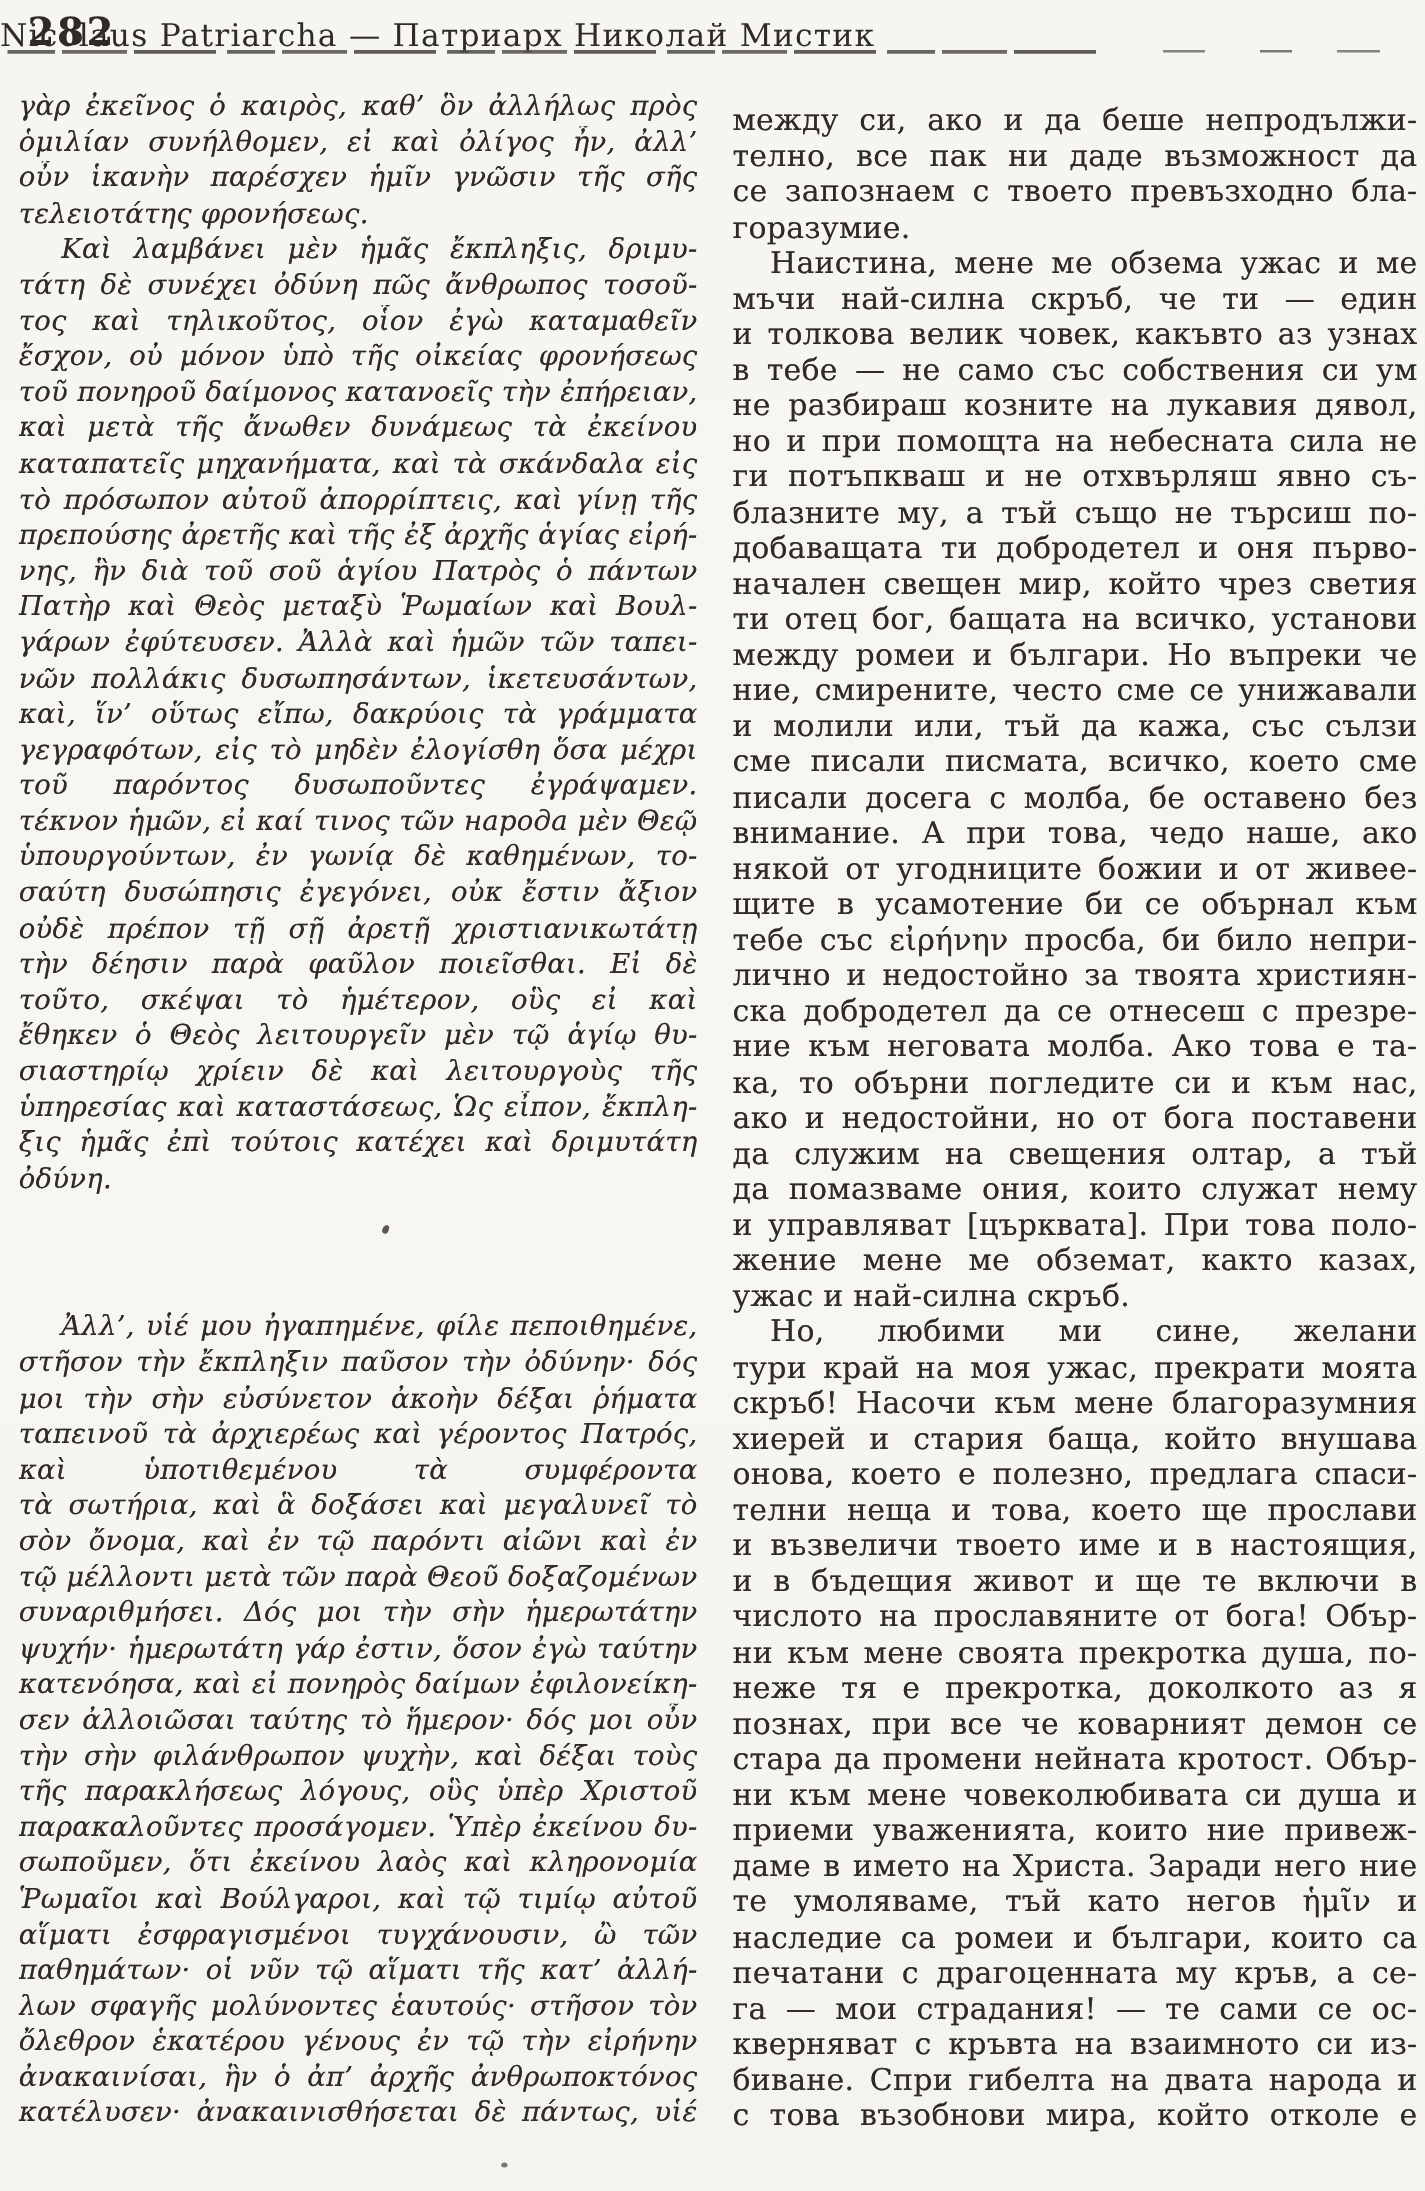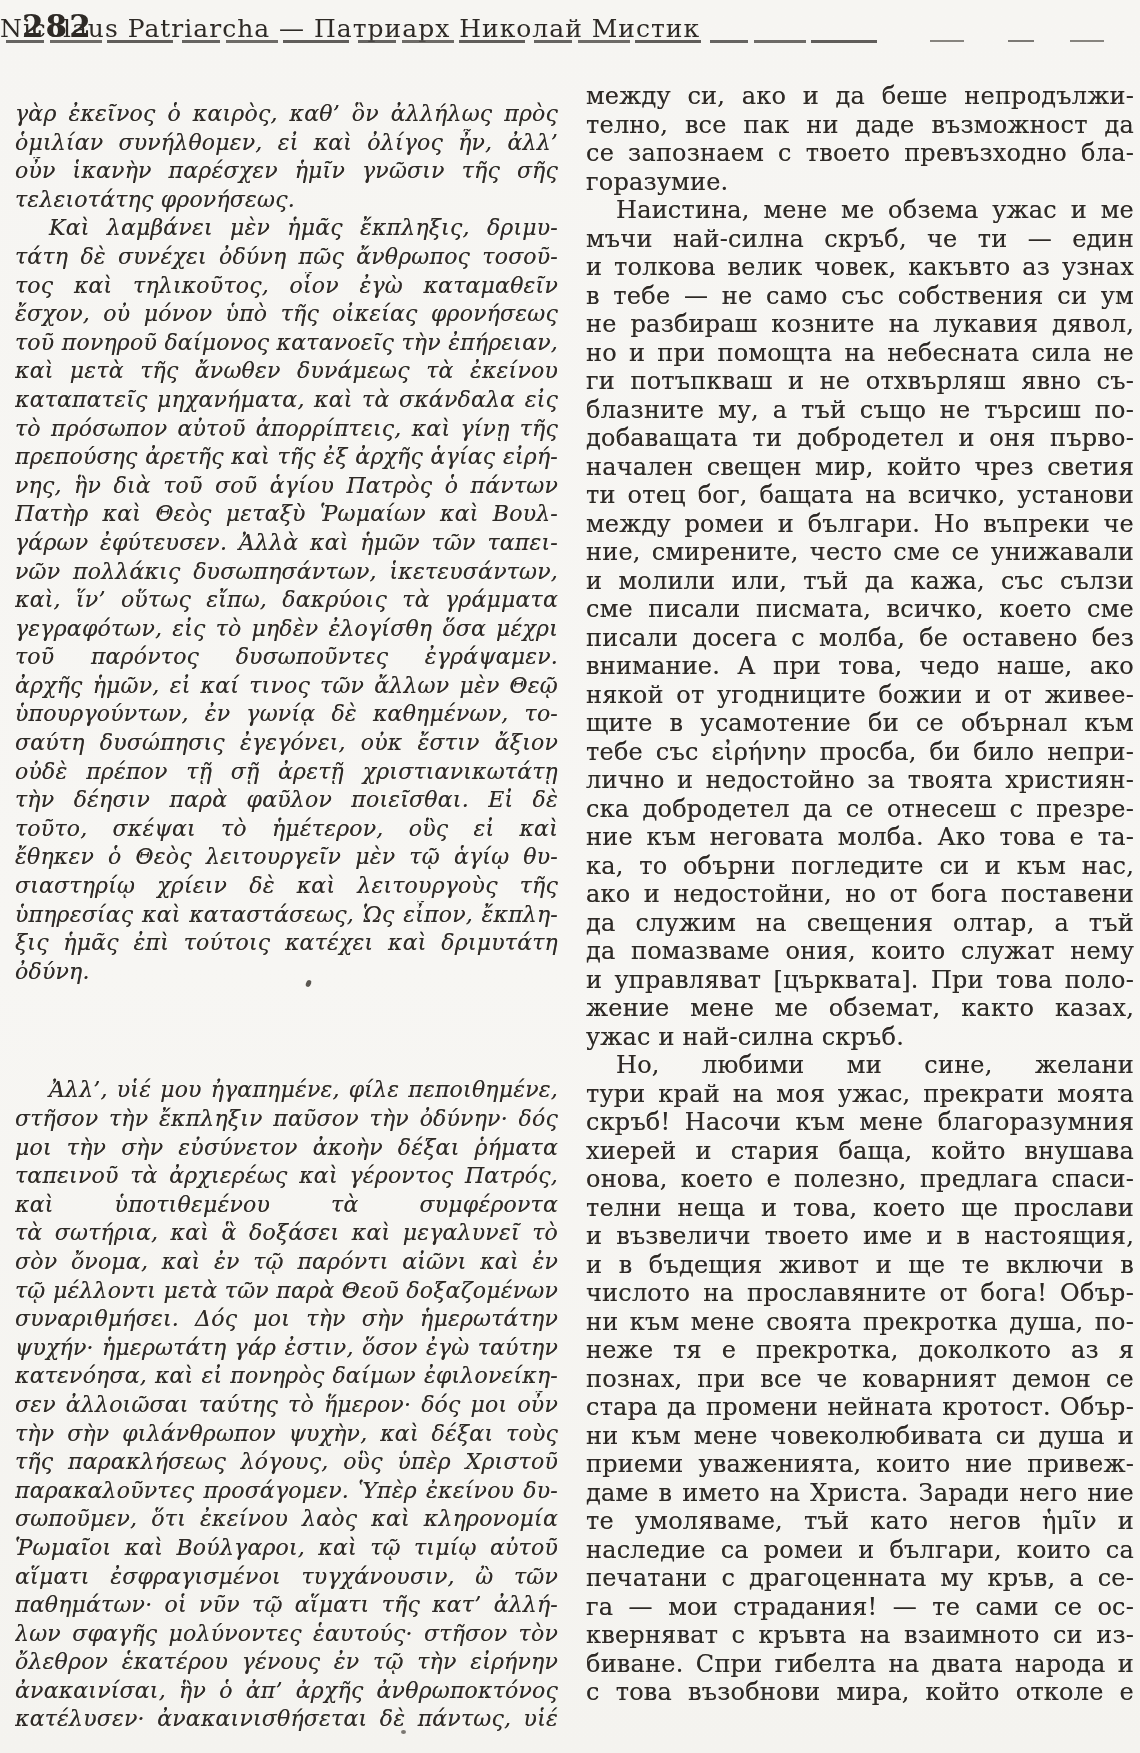--- a/index.html
+++ b/index.html
@@ -31,21 +31,21 @@
   .header-rule-right{
     position:absolute;top:40px;left:930px;width:204px;height:2px;
     background:repeating-linear-gradient(90deg,
       #6b6862 0 34px, rgba(0,0,0,0) 34px 78px,
       #5d5a55 78px 104px, rgba(0,0,0,0) 104px 140px);
     opacity:.8;
   }
   .column{position:absolute;}
   .col-greek{
     left:15px;top:72px;width:543px;
-    font-size:22px;font-style:italic;letter-spacing:.2px;margin-top:28px;
+    font-size:22px;font-style:italic;letter-spacing:.2px;
   }
   .col-bulgarian{
     left:586px;top:82px;width:548px;
     font-size:24px;letter-spacing:.2px;
   }
   .tline{
     height:28.6px;line-height:28.6px;
     text-align:justify;text-align-last:justify;
     overflow:hidden;white-space:normal;
     text-shadow:0 0 .5px rgba(40,35,30,.55);
@@ -88,21 +88,21 @@
         <div class="tline">καταπατεῖς μηχανήματα, καὶ τὰ σκάνδαλα εἰς</div>
         <div class="tline">τὸ πρόσωπον αὐτοῦ ἀπορρίπτεις, καὶ γίνῃ τῆς σοι</div>
         <div class="tline">πρεπούσης ἀρετῆς καὶ τῆς ἐξ ἀρχῆς ἁγίας εἰρή-</div>
         <div class="tline">νης, ἣν διὰ τοῦ σοῦ ἁγίου Πατρὸς ὁ πάντων</div>
         <div class="tline">Πατὴρ καὶ Θεὸς μεταξὺ Ῥωμαίων καὶ Βουλ-</div>
         <div class="tline">γάρων ἐφύτευσεν. Ἀλλὰ καὶ ἡμῶν τῶν ταπει-</div>
         <div class="tline">νῶν πολλάκις δυσωπησάντων, ἱκετευσάντων, ἢ</div>
         <div class="tline">καὶ, ἵν’ οὕτως εἴπω, δακρύοις τὰ γράμματα</div>
         <div class="tline">γεγραφότων, εἰς τὸ μηδὲν ἐλογίσθη ὅσα μέχρι</div>
         <div class="tline">τοῦ παρόντος δυσωποῦντες ἐγράψαμεν. Καίτοι,</div>
-        <div class="tline">ἀρχῆς ἡμῶν, εἰ καί τινος τῶν ἄλλων μὲν Θεῷ</div>
+        <div class="tline">τέκνον ἡμῶν, εἰ καί τινος τῶν народа μὲν Θεῷ</div>
         <div class="tline">ὑπουργούντων, ἐν γωνίᾳ δὲ καθημένων, το-</div>
         <div class="tline">σαύτη δυσώπησις ἐγεγόνει, οὐκ ἔστιν ἄξιον</div>
         <div class="tline">οὐδὲ πρέπον τῇ σῇ ἀρετῇ χριστιανικωτάτῃ οὔσῃ</div>
         <div class="tline">τὴν δέησιν παρὰ φαῦλον ποιεῖσθαι. Εἰ δὲ</div>
         <div class="tline">τοῦτο, σκέψαι τὸ ἡμέτερον, οὓς εἰ καὶ ἀχρείους</div>
         <div class="tline">ἔθηκεν ὁ Θεὸς λειτουργεῖν μὲν τῷ ἁγίῳ θυ-</div>
         <div class="tline">σιαστηρίῳ χρίειν δὲ καὶ λειτουργοὺς τῆς αὐτοῦ</div>
         <div class="tline">ὑπηρεσίας καὶ καταστάσεως, Ὡς εἶπον, ἔκπλη-</div>
         <div class="tline">ξις ἡμᾶς ἐπὶ τούτοις κατέχει καὶ δριμυτάτη</div>
         <div class="tline flush">ὀδύνη.</div>

